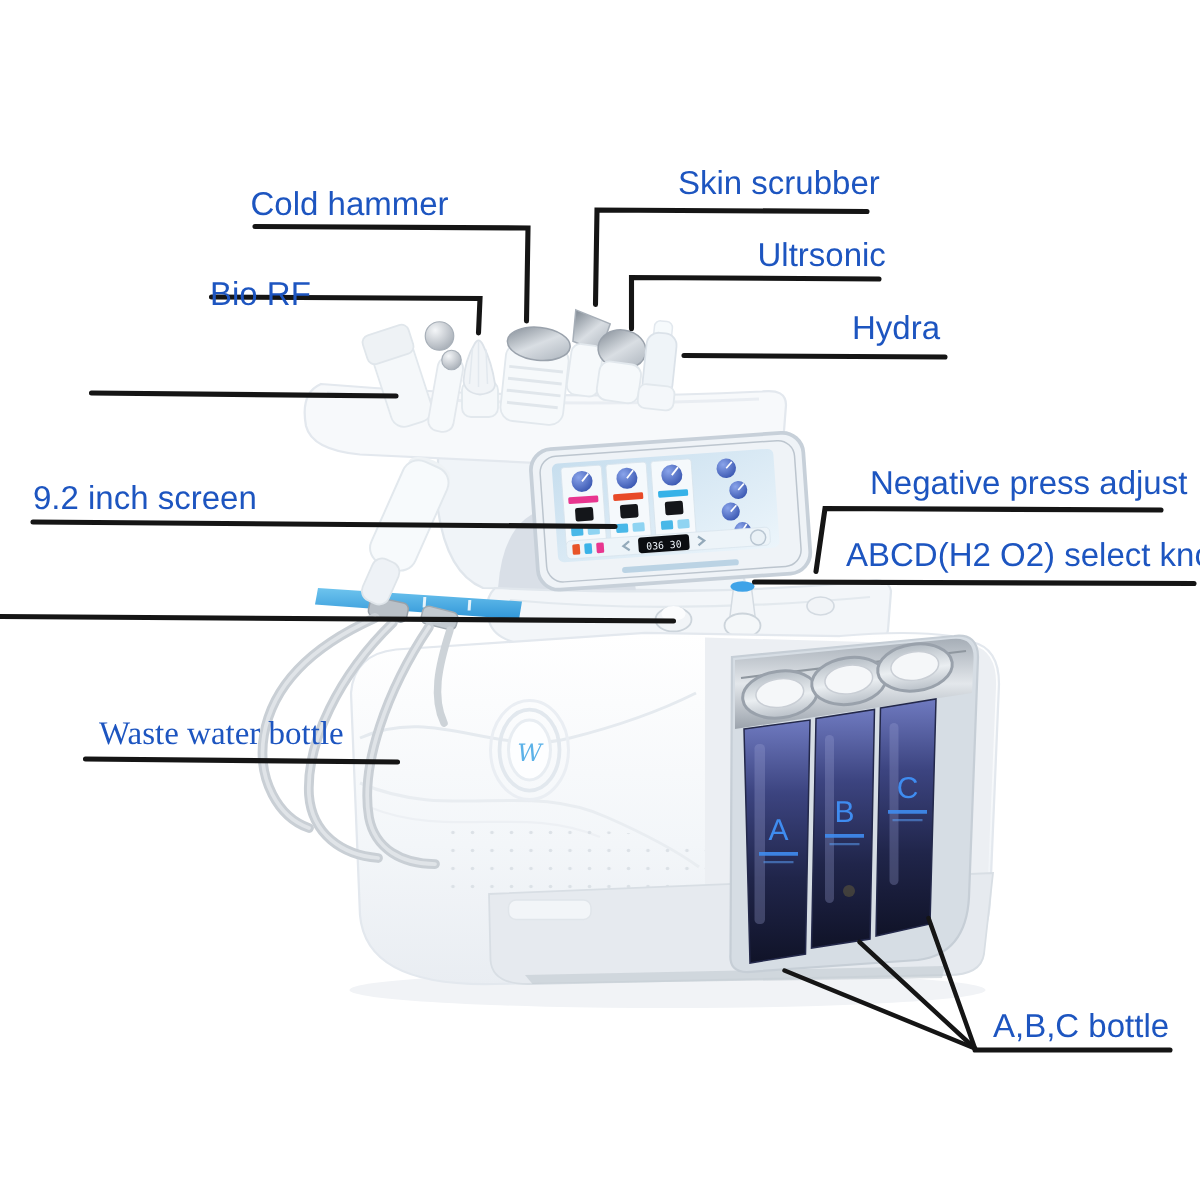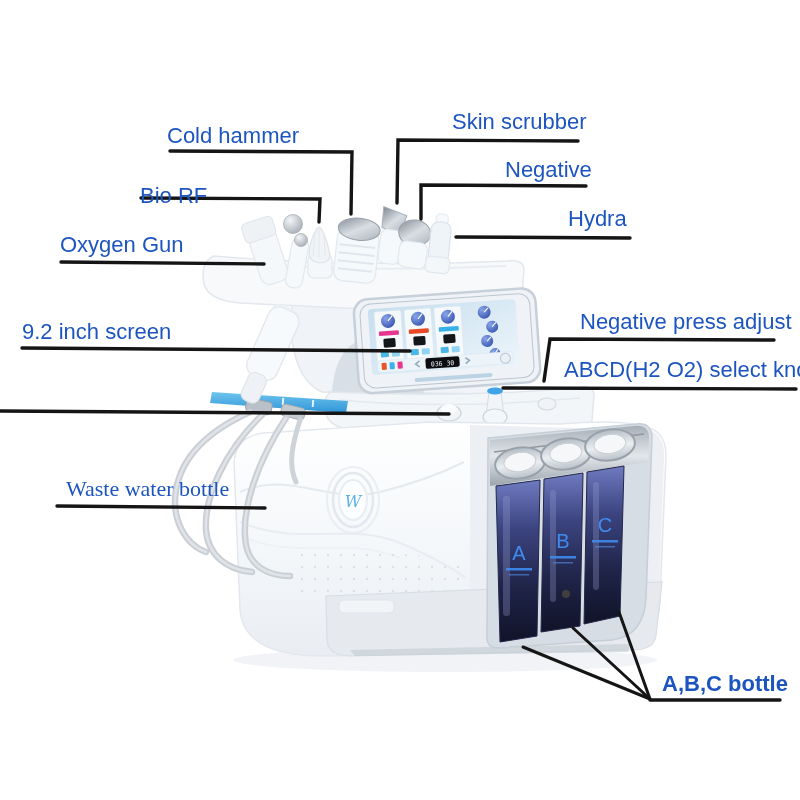--- a/index.html
+++ b/index.html
@@ -290,22 +290,21 @@
       <path d="M523,647 L650,699"></path>
       <path d="M573,628 L650,699"></path>
       <path d="M619,612 L650,699"></path>
     </g>
     <path d="M650,700 L780,700" stroke-width="3.4"></path>
   </svg>
 
   <div class="label" style="left:167px;top:124px;">Cold hammer</div>
   <div class="label" style="left:452px;top:110px;">Skin scrubber</div>
   <div class="label" style="left:140px;top:184px;">Bio RF</div>
-  <div class="label" style="left:505px;top:158px;">Negative</div>
-  <div class="label" style="left:60px;top:233px;">Oxygen Gun</div>
+  <div class="label" style="left:505px;top:158px;">Ultrsonic</div>
   <div class="label" style="left:568px;top:207px;">Hydra</div>
   <div class="label" style="left:22px;top:320px;text-align:center;">9.2 inch screen</div>
   <div class="label" style="left:580px;top:310px;">Negative press adjust</div>
   <div class="label" style="left:564px;top:358px;">ABCD(H2 O2) select knob</div>
   <div class="label" style="left:66px;top:477px;font-family:Liberation Serif, serif;">Waste water bottle</div>
-  <div class="label" style="left:662px;top:672px;font-weight:bold;">A,B,C bottle</div>
+  <div class="label" style="left:662px;top:672px;">A,B,C bottle</div>
 
 </div>
 
 </body></html>

